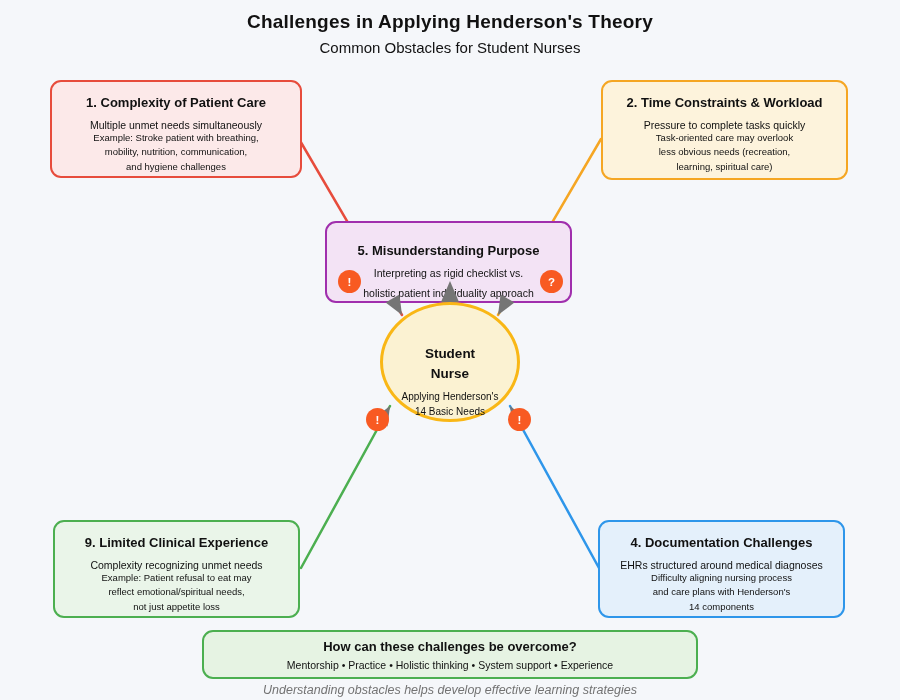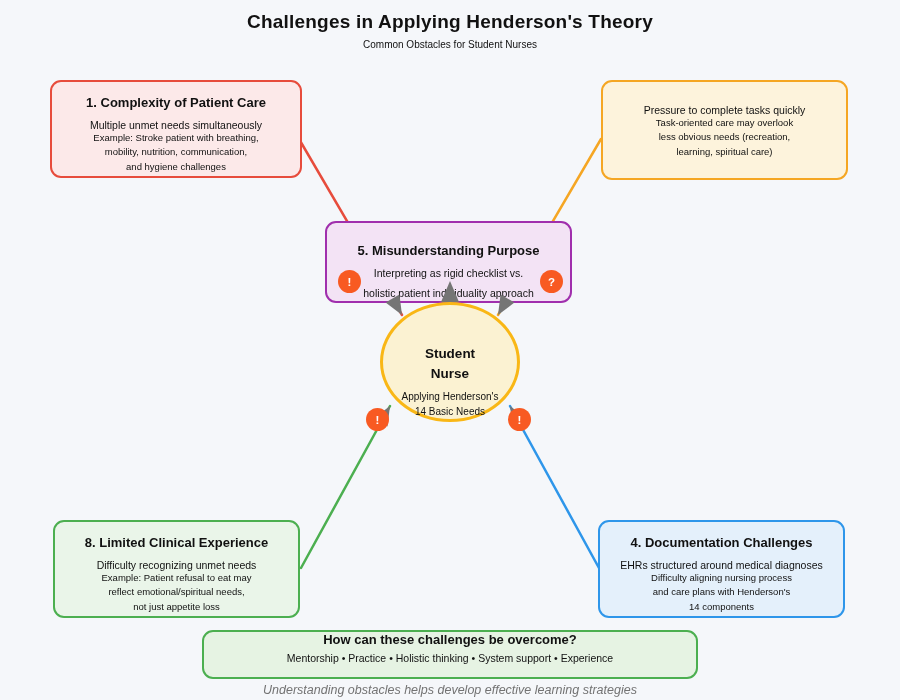--- a/index.html
+++ b/index.html
@@ -4,21 +4,21 @@
 <style>
   html,body { margin:0; padding:0; background:#e9ebef; }
   .canvas {
     position:relative; width:900px; height:700px; margin:0 auto;
     background:#f5f7fa; font-family:"Liberation Sans", sans-serif;
     color:#111; overflow:hidden;
   }
   .page-title { position:absolute; top:11px; left:0; width:100%; text-align:center;
     font-size:19px; font-weight:700; letter-spacing:.2px; }
   .page-subtitle { position:absolute; top:39px; left:0; width:100%; text-align:center;
-    font-size:10px; }
+    font-size:15px; }
 
   svg.layer { position:absolute; left:0; top:0; pointer-events:none; }
   .underlay { z-index:1; }
   .overlay  { z-index:3; }
 
   .box { position:absolute; z-index:2; border-radius:11px; border:2px solid;
     box-sizing:border-box; text-align:center; padding:13px 8px 0 8px; }
   .box-red    { background:#fce9e9; border-color:#e74c3c; }
   .box-orange { background:#fdf3dc; border-color:#f5a623; }
   .box-purple { background:#f3e3f5; border-color:#a02fad; border-width:2.5px; }
@@ -33,21 +33,21 @@
   .center-node { position:absolute; left:380px; top:302px; width:140px; height:120px;
     z-index:2; background:#fbf2d2; border:3px solid #f9b716; border-radius:50%;
     box-sizing:border-box; display:flex; flex-direction:column; align-items:center;
     justify-content:flex-end; text-align:center; }
   .center-title { font-size:13.5px; font-weight:700; line-height:1.5; white-space:pre-line; }
   .center-sub   { font-size:10px; margin-top:5px; line-height:1.5; white-space:pre-line; }
 
   .overcome-box { position:absolute; left:202px; top:630px; width:496px; height:49px;
     z-index:2; box-sizing:border-box; background:#e6f3e3; border:2px solid #4caf50;
     border-radius:11px; display:flex; flex-direction:column; align-items:center;
-    justify-content:flex-start; text-align:center; }
+    justify-content:center; text-align:center; }
   .overcome-heading { font-size:13px; font-weight:700; }
   .overcome-line    { font-size:10.5px; margin-top:5px; }
 
   .footer-note { position:absolute; top:683px; left:0; width:100%; text-align:center;
     font-style:italic; font-size:12.5px; color:#737373; }
 
   .badge { position:absolute; width:23px; height:23px; border-radius:50%;
     background:#f85a22; color:#fff; z-index:5; display:flex; align-items:center;
     justify-content:center; font-size:11.5px; font-weight:700; }
   .badge-top-left     { left:338px; top:270px; }
@@ -72,35 +72,36 @@
 
   <div class="box box-red" style="left:50px; top:80px; width:252px; height:98px;">
     <div class="box-heading">1. Complexity of Patient Care</div>
     <div class="box-line1">Multiple unmet needs simultaneously</div>
     <div class="box-line2">Example: Stroke patient with breathing,
 mobility, nutrition, communication,
 and hygiene challenges</div>
   </div>
 
   <div class="box box-orange" style="left:601px; top:80px; width:247px; height:100px;">
+    <div class="box-heading">2. Time Constraints &amp; Workload</div>
     <div class="box-line1">Pressure to complete tasks quickly</div>
     <div class="box-line2">Task-oriented care may overlook
 less obvious needs (recreation,
 learning, spiritual care)</div>
   </div>
 
   <div class="box box-purple" style="left:325px; top:221px; width:247px; height:82px; padding-top:20px;">
     <div class="box-heading">5. Misunderstanding Purpose</div>
     <div class="box-line1">Interpreting as rigid checklist vs.</div>
     <div class="box-line2 same">holistic patient individuality approach</div>
   </div>
 
   <div class="box box-green" style="left:53px; top:520px; width:247px; height:98px;">
-    <div class="box-heading">8. Limited Clinical Experience</div>
-    <div class="box-line1">Difficulty recognizing unmet needs</div>
+    <div class="box-heading">9. Limited Clinical Experience</div>
+    <div class="box-line1">Complexity recognizing unmet needs</div>
     <div class="box-line2">Example: Patient refusal to eat may
 reflect emotional/spiritual needs,
 not just appetite loss</div>
   </div>
 
   <div class="box box-blue" style="left:598px; top:520px; width:247px; height:98px;">
     <div class="box-heading">4. Documentation Challenges</div>
     <div class="box-line1">EHRs structured around medical diagnoses</div>
     <div class="box-line2">Difficulty aligning nursing process
 and care plans with Henderson's

